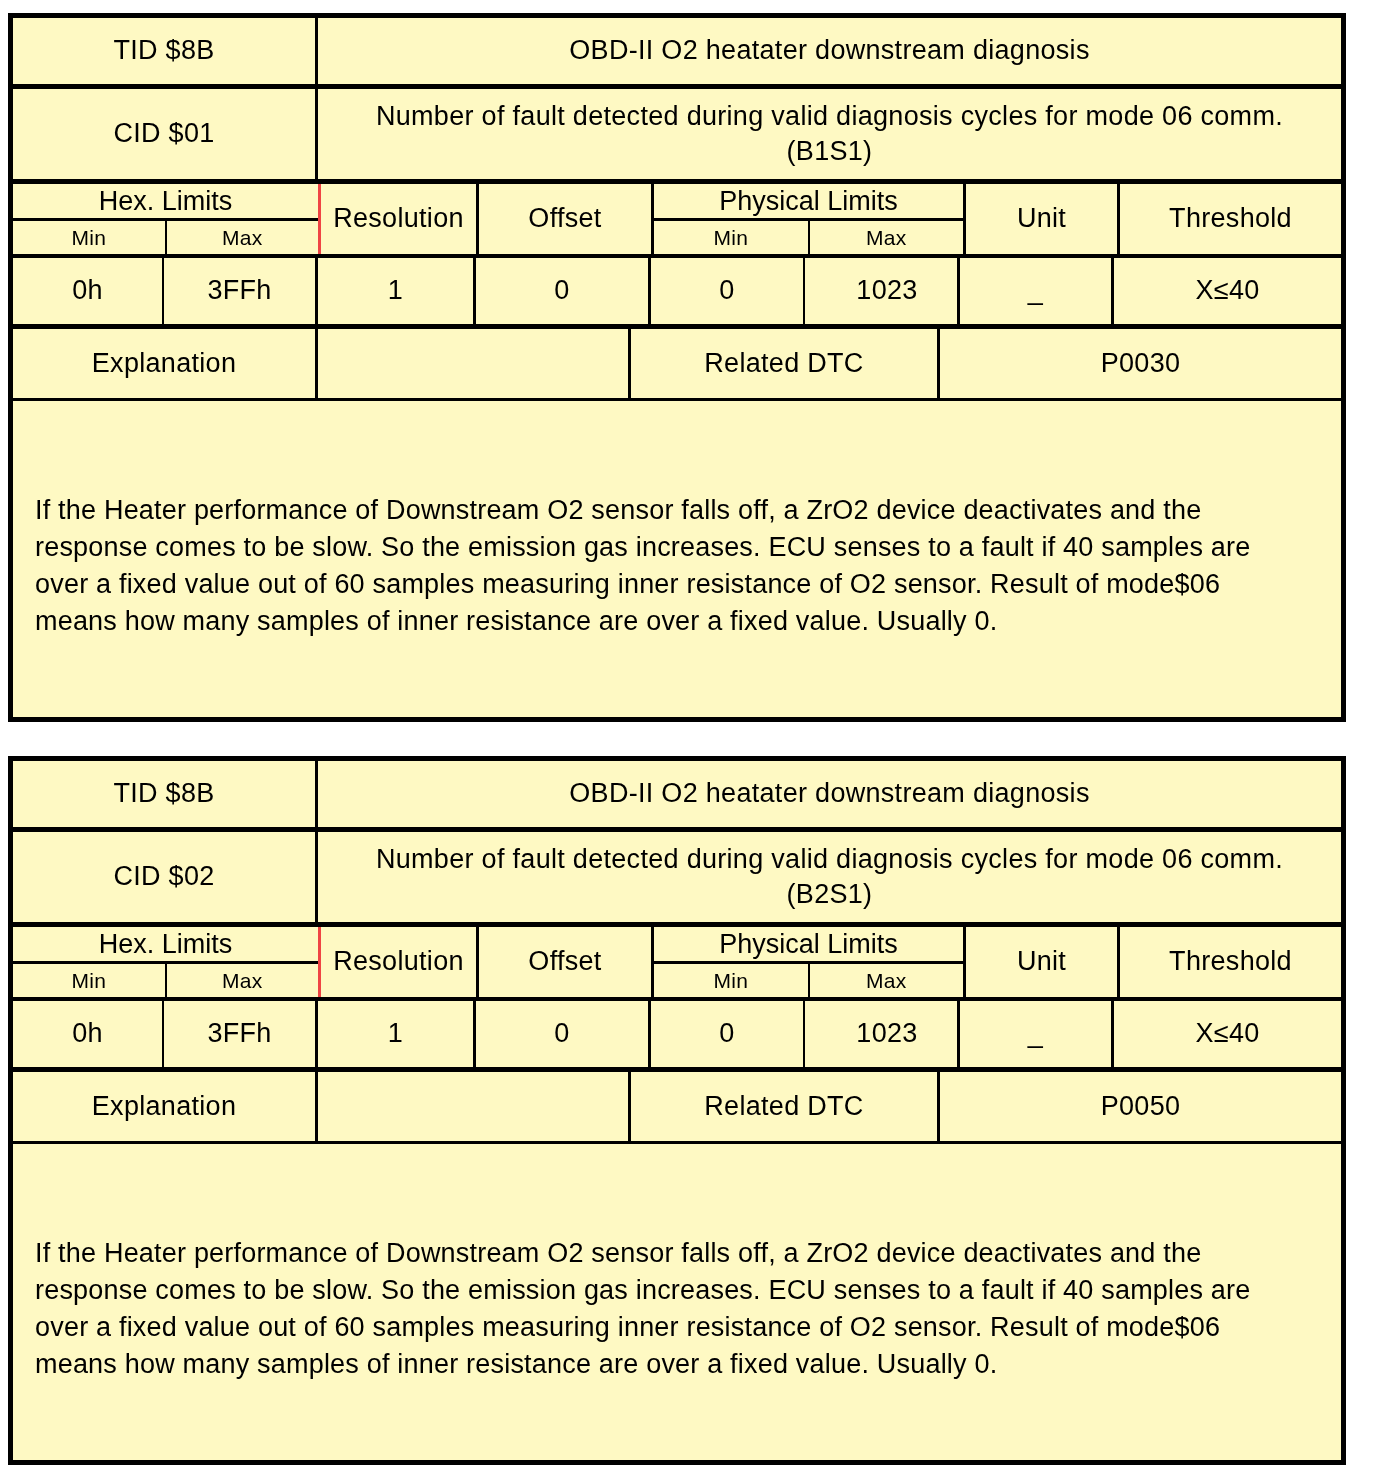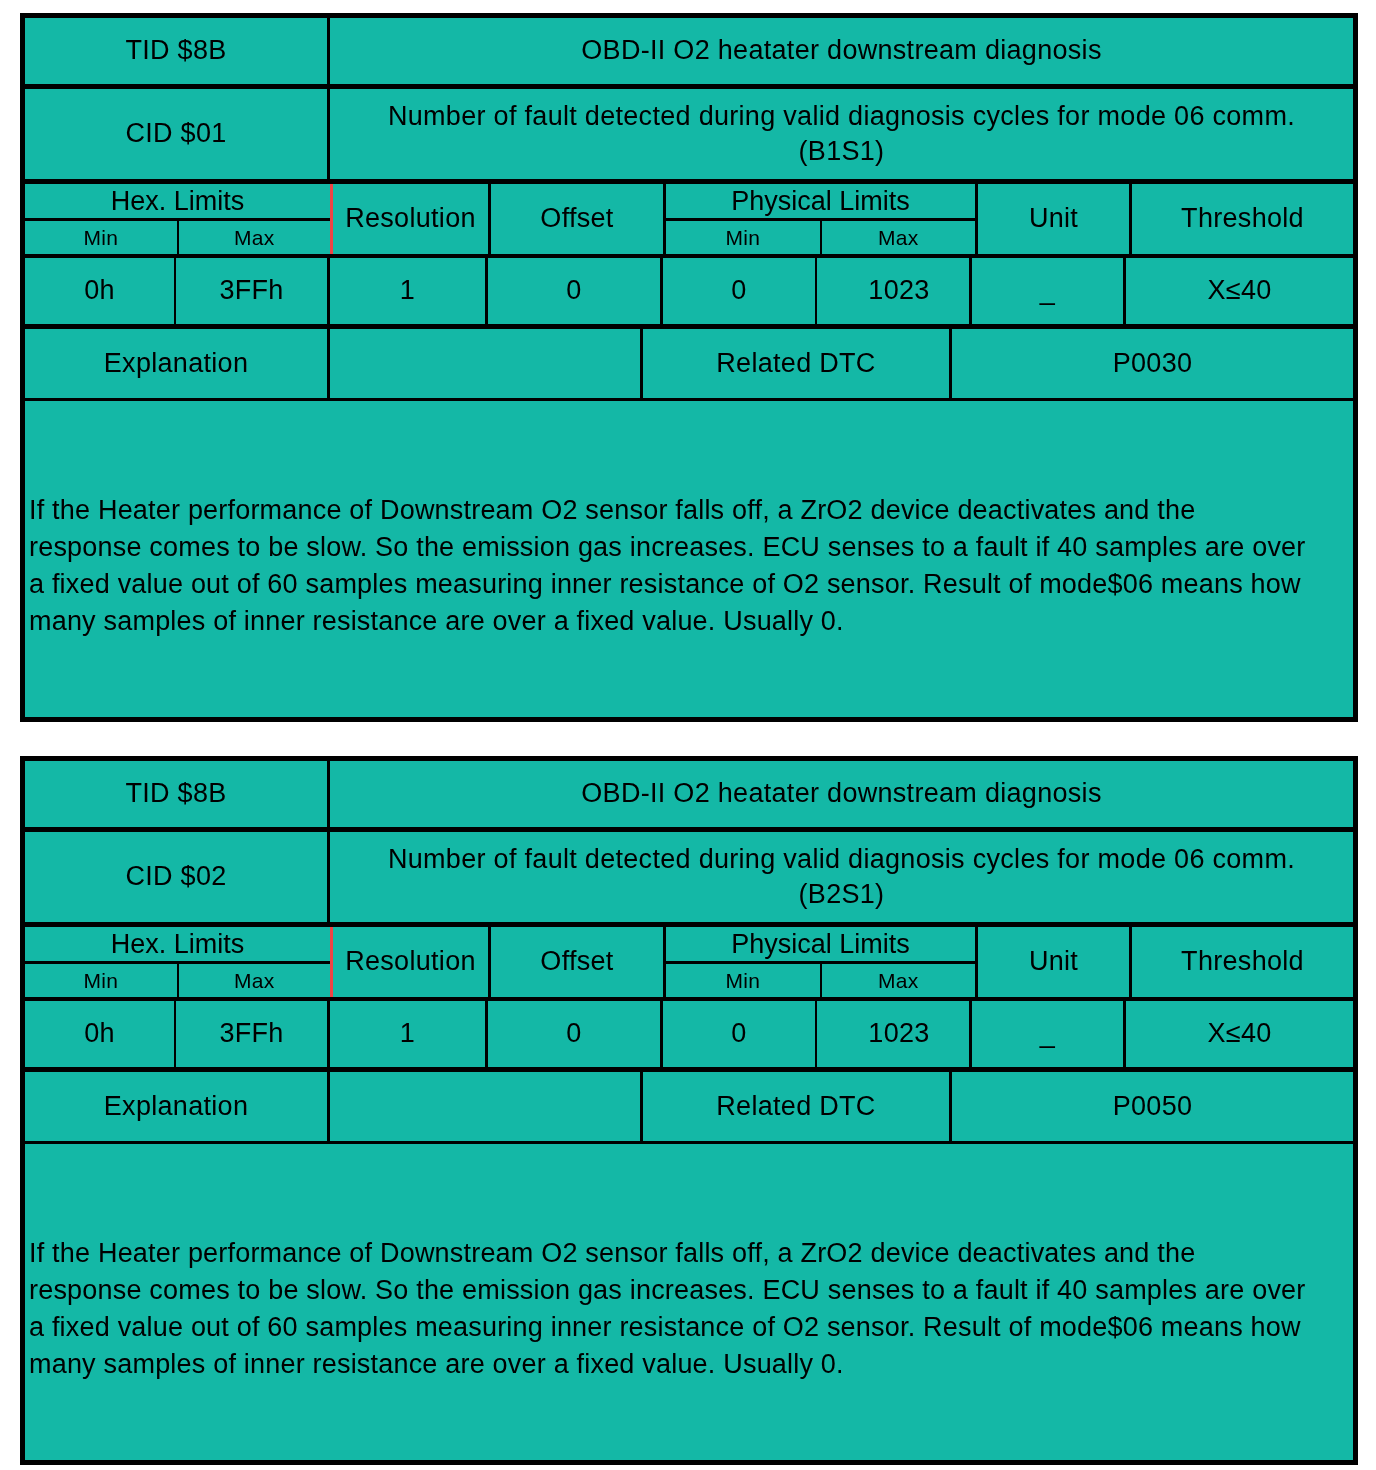--- a/index.html
+++ b/index.html
@@ -1,19 +1,19 @@
 <!DOCTYPE html>
 <html><head>
 <meta charset="utf-8">
 <style>
   html, body { margin: 0; padding: 0; background: #ffffff; }
   body { width: 1376px; height: 1470px; position: relative; font-family: "Liberation Sans", sans-serif; color: #000; }
   .tbl {
-    position: absolute; left: 20px; width: 1338px;
-    border: 5px solid #000; box-sizing: border-box; background: #14b8a6;
+    position: absolute; left: 8px; width: 1338px;
+    border: 5px solid #000; box-sizing: border-box; background: #fef9c3;
   }
   #t1 { top: 13px; height: 709px; }
   #t2 { top: 756px; height: 709px; }
   .row { position: relative; display: flex; box-sizing: border-box; }
   .cell { box-sizing: border-box; display: flex; align-items: center; justify-content: center; text-align: center; font-size: 27px; line-height: 1.3; letter-spacing: 0.3px; }
   .r1 { height: 71px; border-bottom: 5px solid #000; }
   .r2 { height: 95px; border-bottom: 5px solid #000; }
   .r3 { height: 74px; border-bottom: 4px solid #000; }
   .r4 { height: 71px; border-bottom: 5px solid #000; }
   .r5 { height: 72px; border-bottom: 3px solid #000; }
@@ -36,21 +36,21 @@
   .w-pmax { width: 155px; border-right: 3px solid #000; padding-left: 12px; }
   .w-expl { width: 305px; border-right: 3px solid #000; }
   .w-blank { width: 313px; border-right: 3px solid #000; }
   .w-rdtc { width: 309px; border-right: 3px solid #000; }
   .w-dtc { flex: 1; }
   .body-text {
     position: absolute; left: 4px; right: 0; top: 0; bottom: 0;
     display: flex; align-items: center; font-size: 27px; line-height: 37px; letter-spacing: 0.2px;
   }
   .body-box { position: relative; height: 330px; }
-  .body-text p { margin: 0; padding-right: 38px; }
+  .body-text p { margin: 18px; padding-right: 38px; }
 </style>
 </head>
 <body>
 
 <div class="tbl" id="t1">
   <div class="row r1">
     <div class="cell c-left">TID $8B</div>
     <div class="cell c-right">OBD-II O2 heatater downstream diagnosis</div>
   </div>
   <div class="row r2">

